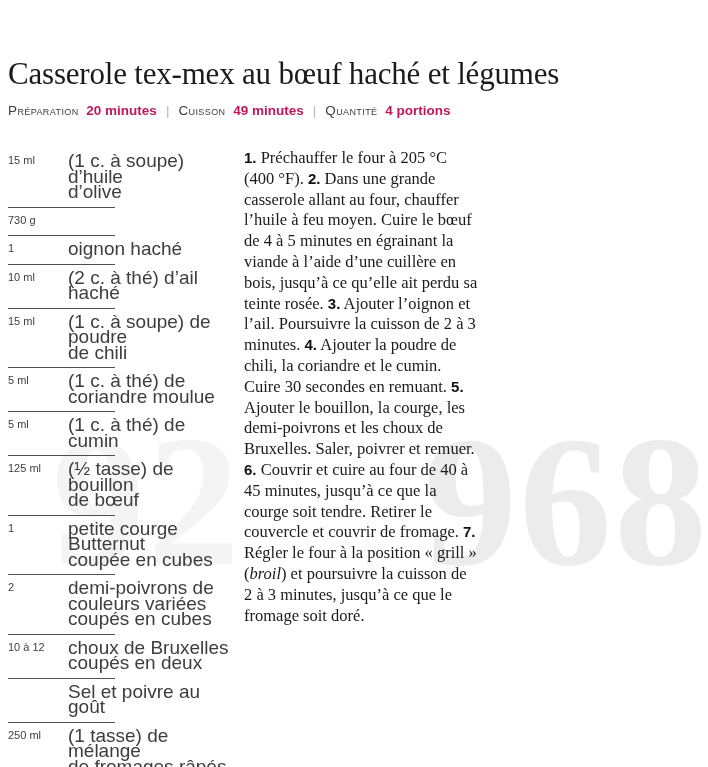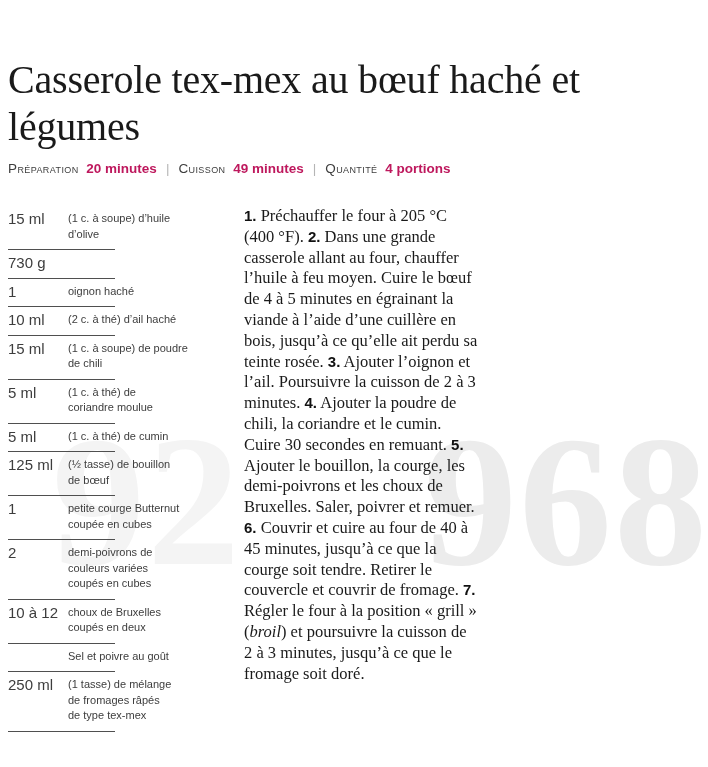--- a/index.html
+++ b/index.html
@@ -30,21 +30,21 @@
   .wm-left  { left: 52px;  color: #f4f4f4; }
   .wm-right { left: 424px; color: #ececec; }
 
   .content-layer { position: relative; z-index: 1; }
 
   .title {
     margin: 0;
     padding: 56px 8px 0 8px;
     font-family: "Liberation Serif", serif;
     font-weight: normal;
-    font-size: 40px;
+    font-size: 31px;
     letter-spacing: -0.2px;
     color: #1a1a1a;
   }
   .meta {
     padding: 11px 8px 0 8px;
     font-size: 13.5px;
     color: #3d3d3d;
     display: flex;
     align-items: baseline;
   }
@@ -63,27 +63,27 @@
     padding-left: 8px;
   }
   .ingredients {
     width: 232px;
     flex: 0 0 232px;
   }
   .ing-row { padding-top: 5px; }
   .ing-row-inner { display: flex; }
   .ing-qty {
     flex: 0 0 60px;
-    font-size: 15px;
+    font-size: 11px;
     line-height: 15.5px;
     color: #3d3d3d;
   }
   .ing-desc {
     flex: 1;
-    font-size: 11px;
+    font-size: 19px;
     line-height: 15.5px;
     color: #3d3d3d;
     white-space: pre-line;
   }
   .ing-rule {
     width: 107px;
     height: 1px;
     background: #4f4f4f;
     margin-top: 7px;
   }

